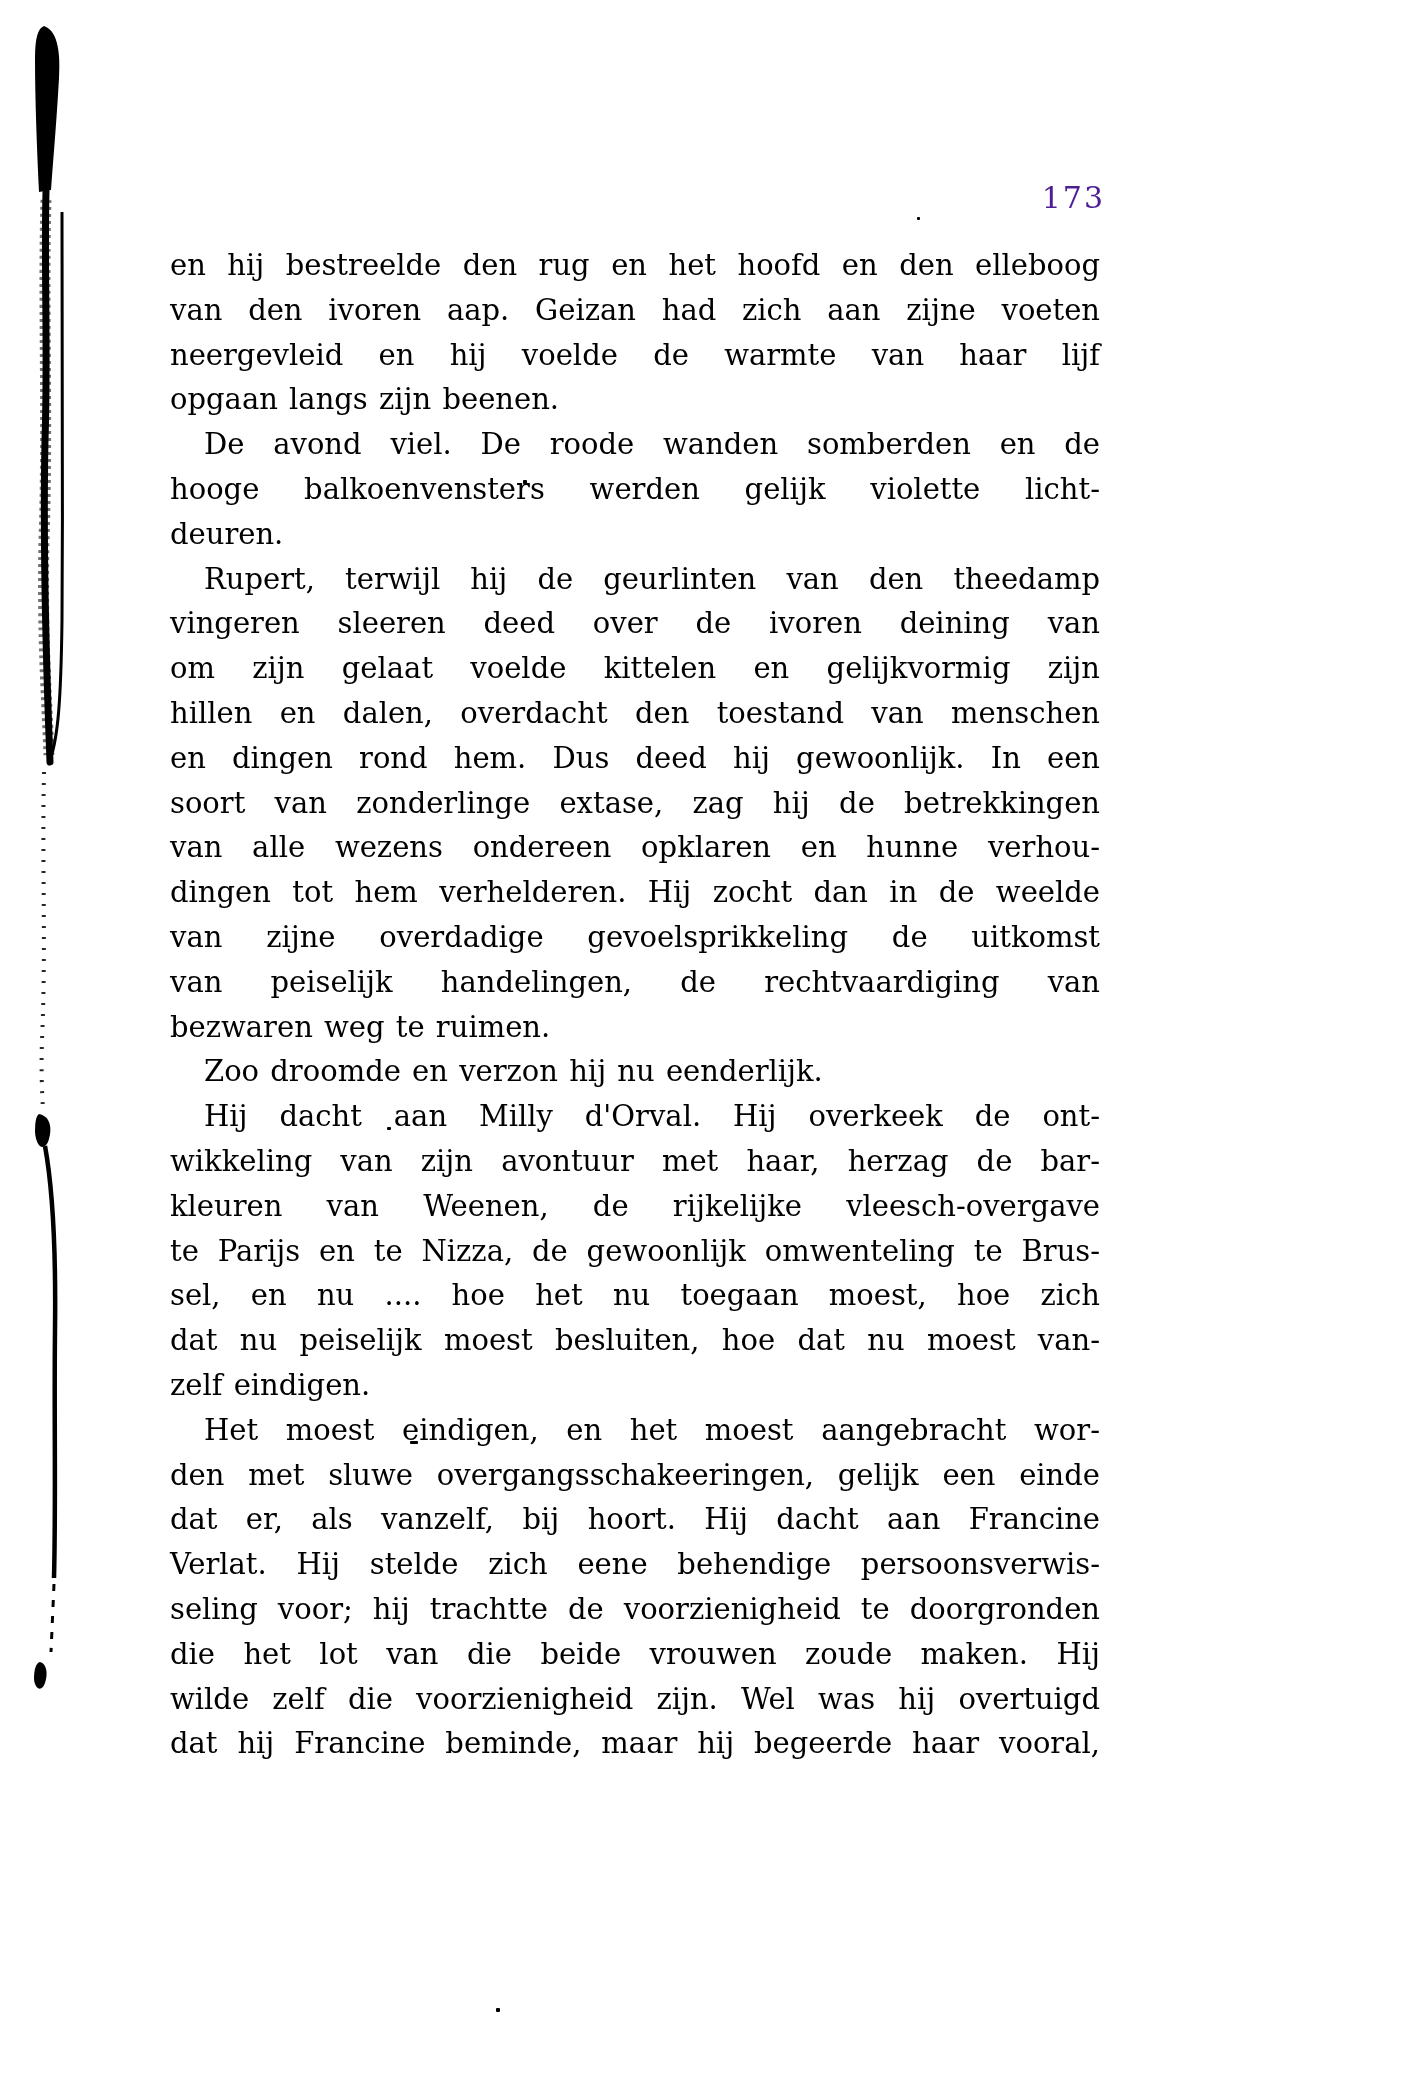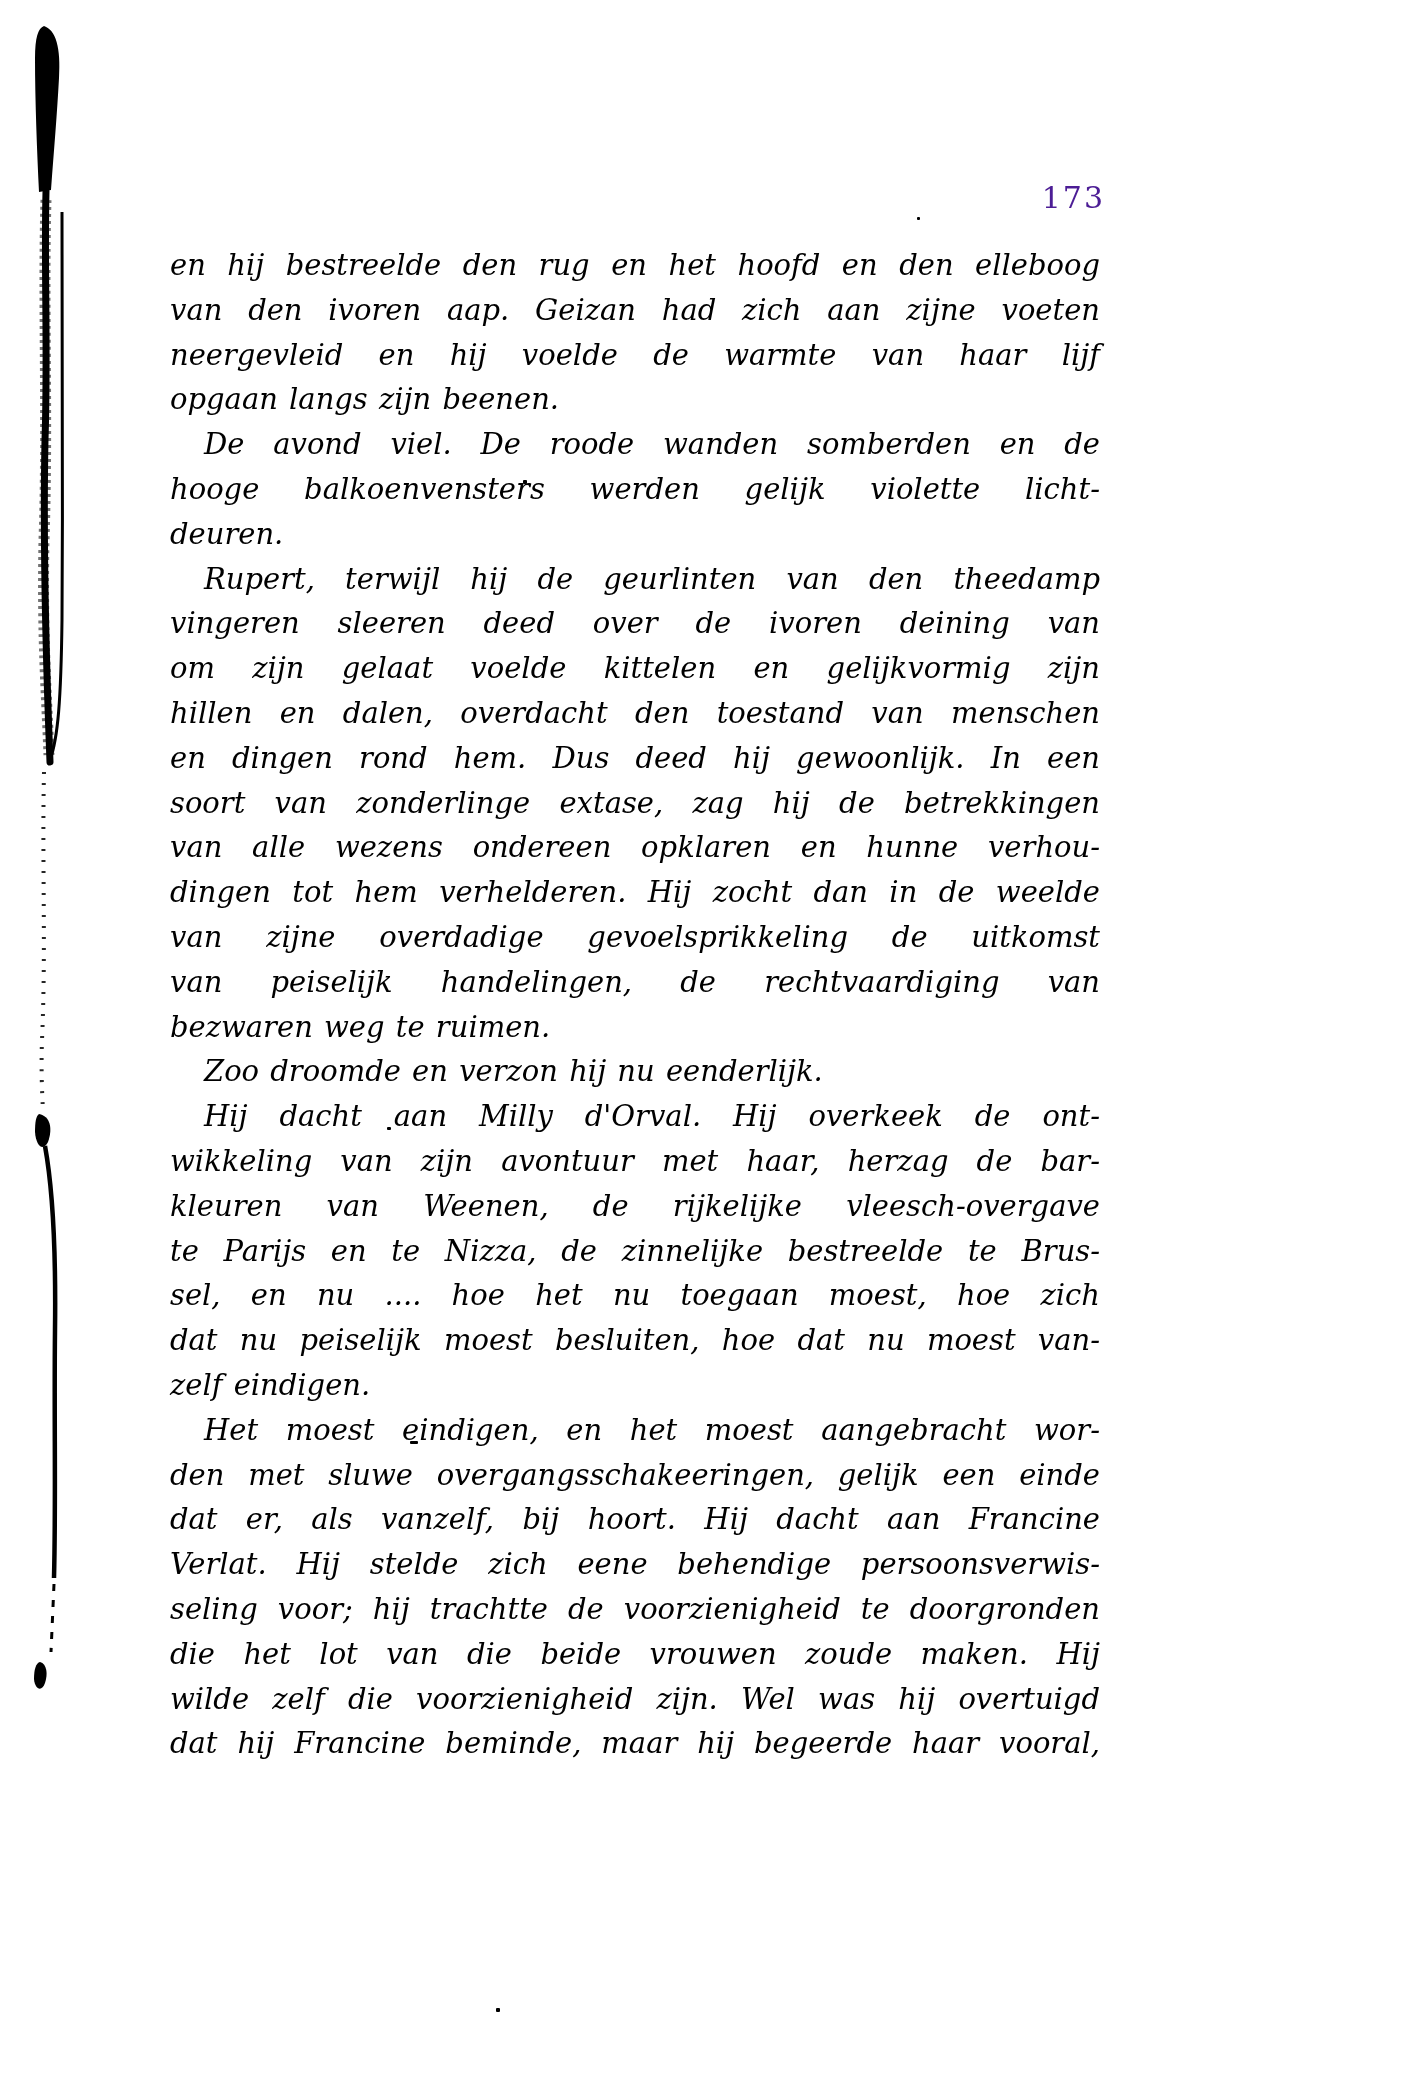--- a/index.html
+++ b/index.html
@@ -33,21 +33,20 @@
     font-size: 29px;
     line-height: 44.8px;
     word-spacing: 2px;
     color: #000;
   }
   .line {
     text-align: justify;
     text-align-last: justify;
     height: 44.8px;
     overflow: visible;
-    font-style: italic;
   }
   .line.end {
     text-align-last: left;
   }
   .line.in {
     text-indent: 34px;
   }
   .binding {
     position: absolute;
     top: 0;
@@ -98,21 +97,21 @@
   <div class="line">soort van zonderlinge extase, zag hij de betrekkingen</div>
   <div class="line">van alle wezens ondereen opklaren en hunne verhou-</div>
   <div class="line">dingen tot hem verhelderen. Hij zocht dan in de weelde</div>
   <div class="line">van zijne overdadige gevoelsprikkeling de uitkomst</div>
   <div class="line">van peiselijk handelingen, de rechtvaardiging van</div>
   <div class="line end">bezwaren weg te ruimen.</div>
   <div class="line in end">Zoo droomde en verzon hij nu eenderlijk.</div>
   <div class="line in">Hij dacht aan Milly d'Orval. Hij overkeek de ont-</div>
   <div class="line">wikkeling van zijn avontuur met haar, herzag de bar-</div>
   <div class="line">kleuren van Weenen, de rijkelijke vleesch-overgave</div>
-  <div class="line">te Parijs en te Nizza, de zinnelijke bestreelde te Brus-</div>
+  <div class="line">te Parijs en te Nizza, de gewoonlijk omwenteling te Brus-</div>
   <div class="line">sel, en nu .... hoe het nu toegaan moest, hoe zich</div>
   <div class="line">dat nu peiselijk moest besluiten, hoe dat nu moest van-</div>
   <div class="line end">zelf eindigen.</div>
   <div class="line in">Het moest eindigen, en het moest aangebracht wor-</div>
   <div class="line">den met sluwe overgangsschakeeringen, gelijk een einde</div>
   <div class="line">dat er, als vanzelf, bij hoort. Hij dacht aan Francine</div>
   <div class="line">Verlat. Hij stelde zich eene behendige persoonsverwis-</div>
   <div class="line">seling voor; hij trachtte de voorzienigheid te doorgronden</div>
   <div class="line">die het lot van die beide vrouwen zoude maken. Hij</div>
   <div class="line">wilde zelf die voorzienigheid zijn. Wel was hij overtuigd</div>

